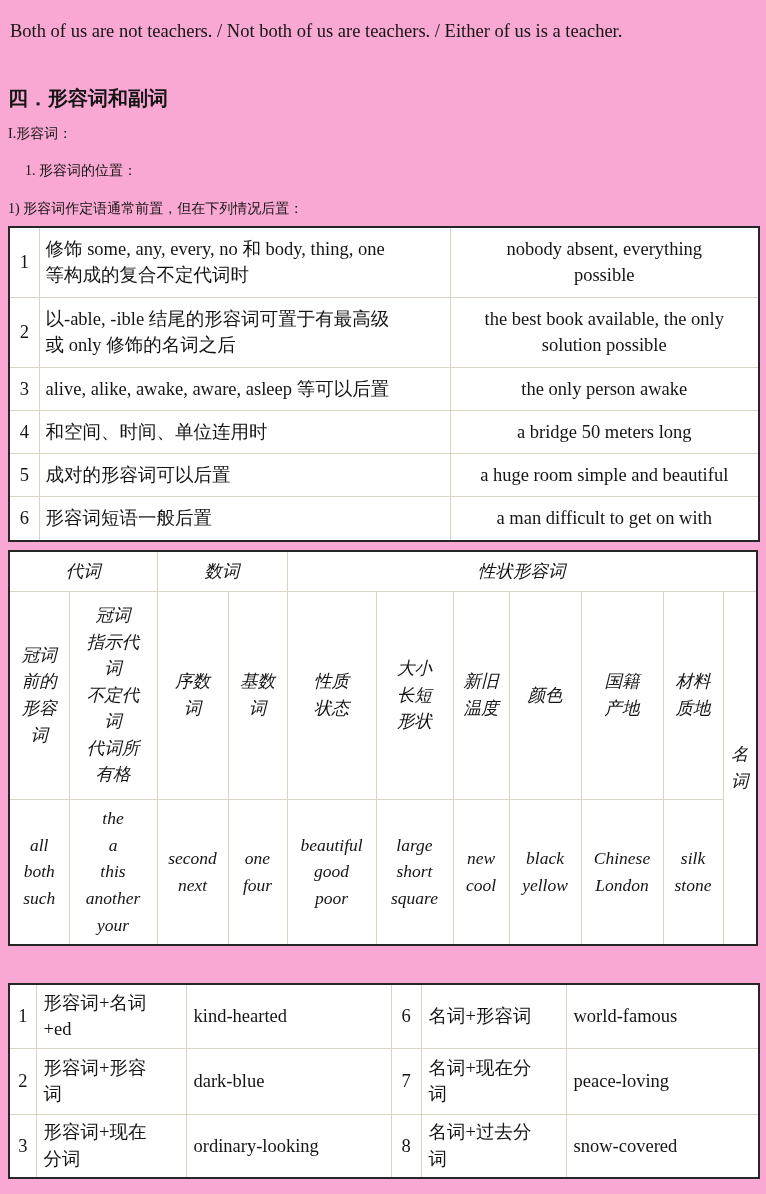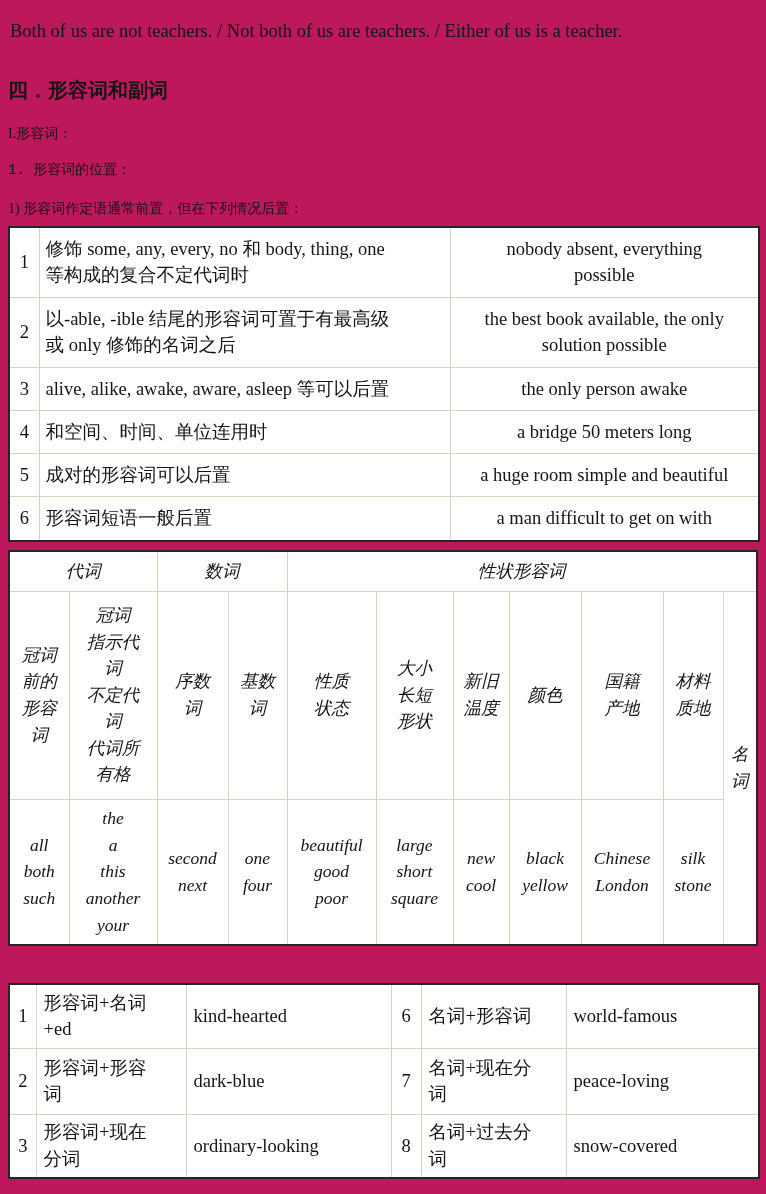--- a/index.html
+++ b/index.html
@@ -1,19 +1,19 @@
 <!DOCTYPE html>
 <html><head>
 <meta charset="utf-8">
 <style>
   html,body{margin:0;padding:0;background:#ffffff;}
   .page{
     position:relative;
     width:766px;height:1194px;
-    background:#be185d;
+    background:#f9a8d4;
     font-family:"Liberation Serif","DejaVu Serif",serif;
     color:#141414;
     overflow:hidden;
   }
   .abs{position:absolute;margin:0;}
   .en-line{font-size:18.5px;line-height:1.25;}
   .cn-line{font-size:14px;line-height:1.25;}
   .heading{font-size:20px;font-weight:bold;line-height:1.2;}
   table{
     border-collapse:collapse;
@@ -39,25 +39,25 @@
   .t3 td.num{text-align:center;padding:0;}
   .t3 td.txt{padding:2px 7px;text-align:left;}
 </style>
 </head>
 <body>
 
 <div class="page">
 
   <p class="abs en-line" style="left:10px;top:20px;width:750px;">Both of us are not teachers. / Not both of us are teachers. / Either of us is a teacher.</p>
 
-  <p class="abs heading" style="left:8px;top:78px;">四．形容词和副词</p>
+  <p class="abs heading" style="left:8px;top:86px;">四．形容词和副词</p>
 
   <p class="abs cn-line" style="left:8px;top:125px;">I.形容词：</p>
 
-  <p class="abs cn-line" style="left:8px;top:162px;font-family:Liberation Mono, monospace;">1. 形容词的位置：</p>
+  <p class="abs cn-line" style="left:25px;top:162px;">1. 形容词的位置：</p>
 
   <p class="abs cn-line" style="left:8px;top:200px;">1) 形容词作定语通常前置，但在下列情况后置：</p>
 
   <table class="abs t1" style="left:8px;top:226px;width:750px;">
     <colgroup>
         <col style="width:30px">
         <col style="width:411px">
         <col style="width:309px">
       </colgroup>
     <tbody>

